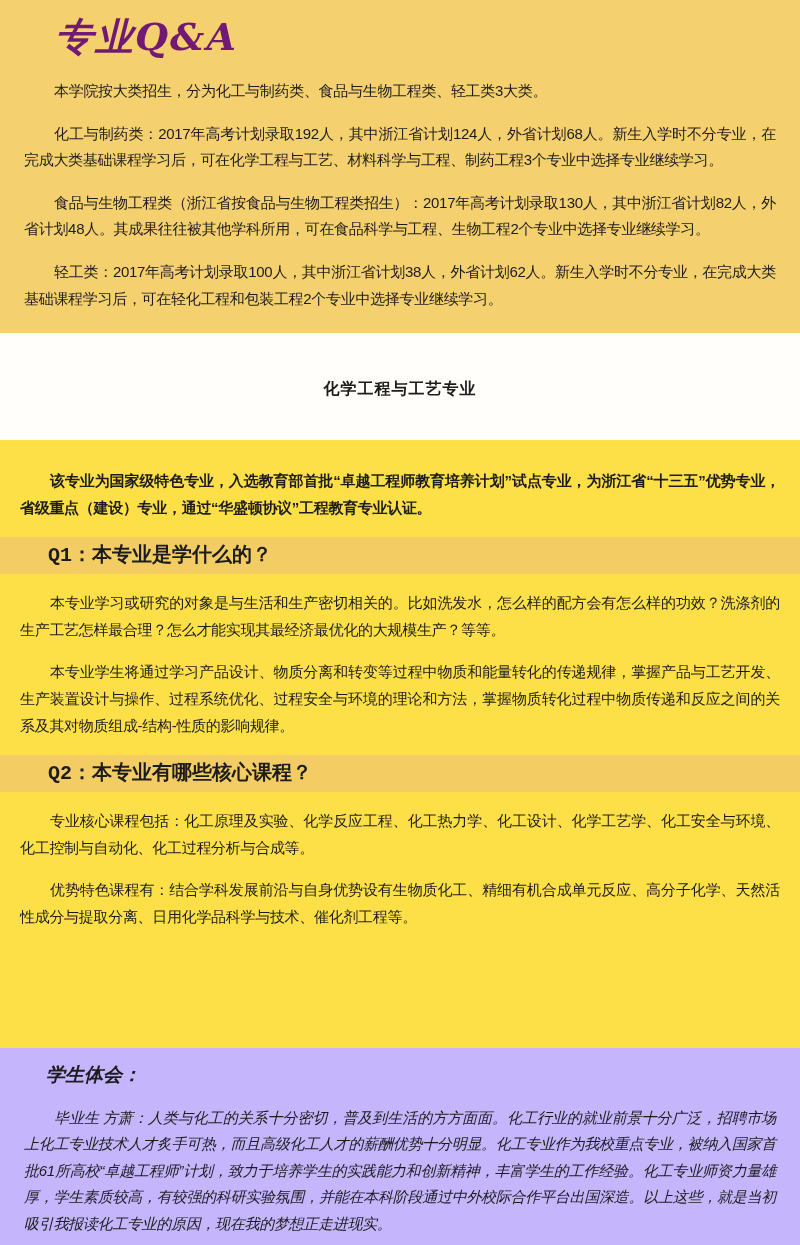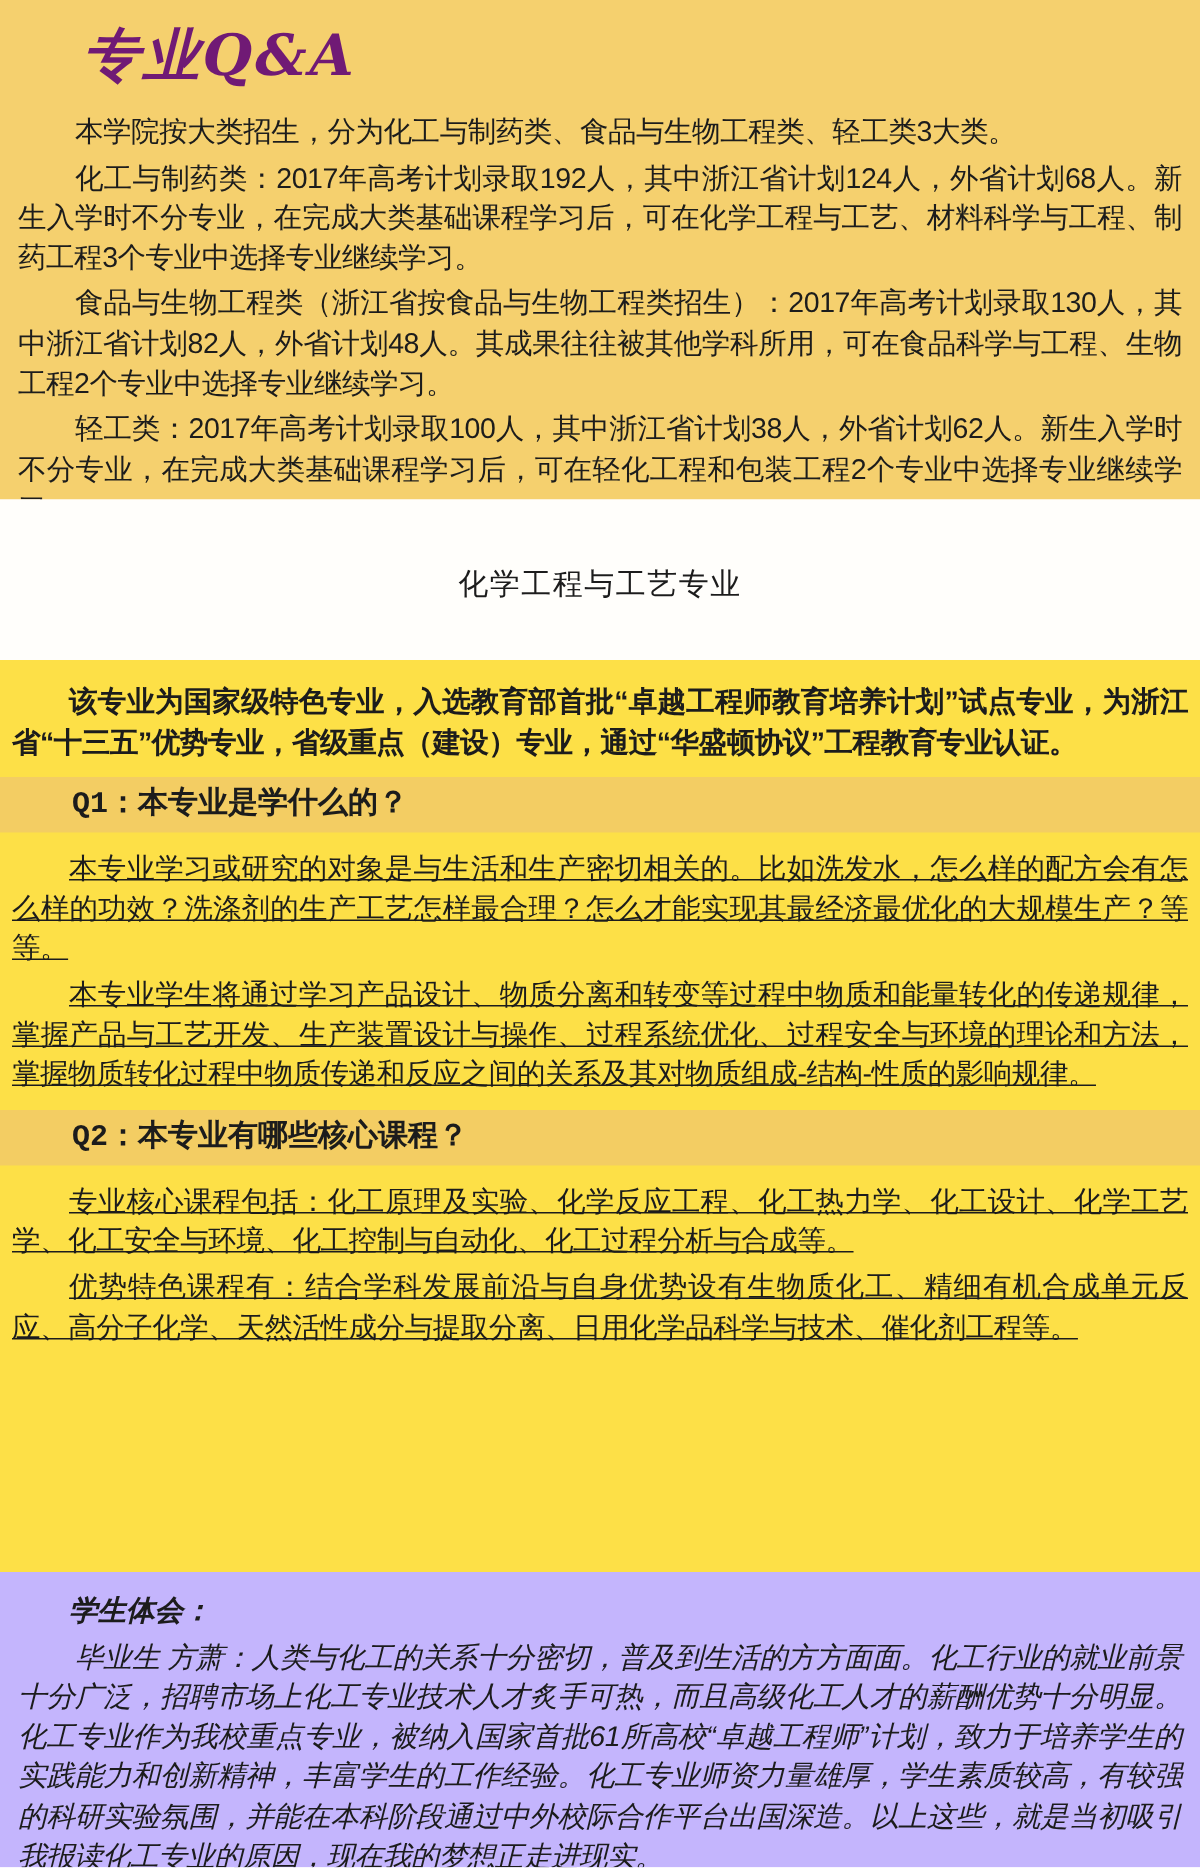--- a/index.html
+++ b/index.html
@@ -53,49 +53,49 @@
     font-family: "DejaVu Serif", "Liberation Serif", serif;
     font-weight: bold;
     font-style: italic;
     font-size: 38px;
     line-height: 50px;
     margin: 2px 0 14px 50px;
     color: #701a75;
     letter-spacing: 2px;
   }
   p.body-text {
-    margin: 4px;
+    margin: 16px;
     padding: 0 3px;
-    font-size: 19px;
+    font-size: 15px;
     line-height: 26.6px;
     text-indent: 2em;
     letter-spacing: -0.3px;
     text-align: justify;
   }
   .major-title {
-    font-size: 20px;
-    font-weight: normal;
+    font-size: 16px;
+    font-weight: bold;
     letter-spacing: 1px;
     margin-top: 6px;
   }
   .intro-text {
     font-weight: bold;
   }
   .q-bar {
     background: #f3cd63;
     height: 37px;
     line-height: 37px;
     font-size: 20px;
     font-weight: bold;
     padding-left: 48px;
     margin: 9px 0 12px 0;
     letter-spacing: 0;
     font-family: Liberation Mono, monospace;
   }
-  .answer-block { padding: 0; text-decoration: underline; }
+  .answer-block { padding: 0; }
   .sec-cream p.body-text { padding: 0 4px; }
   .student-heading {
     margin: 6px 0 0 0;
     padding: 0 3px;
     font-size: 19px;
     line-height: 26.6px;
     text-indent: 2em;
     font-weight: bold;
   }
 </style>

